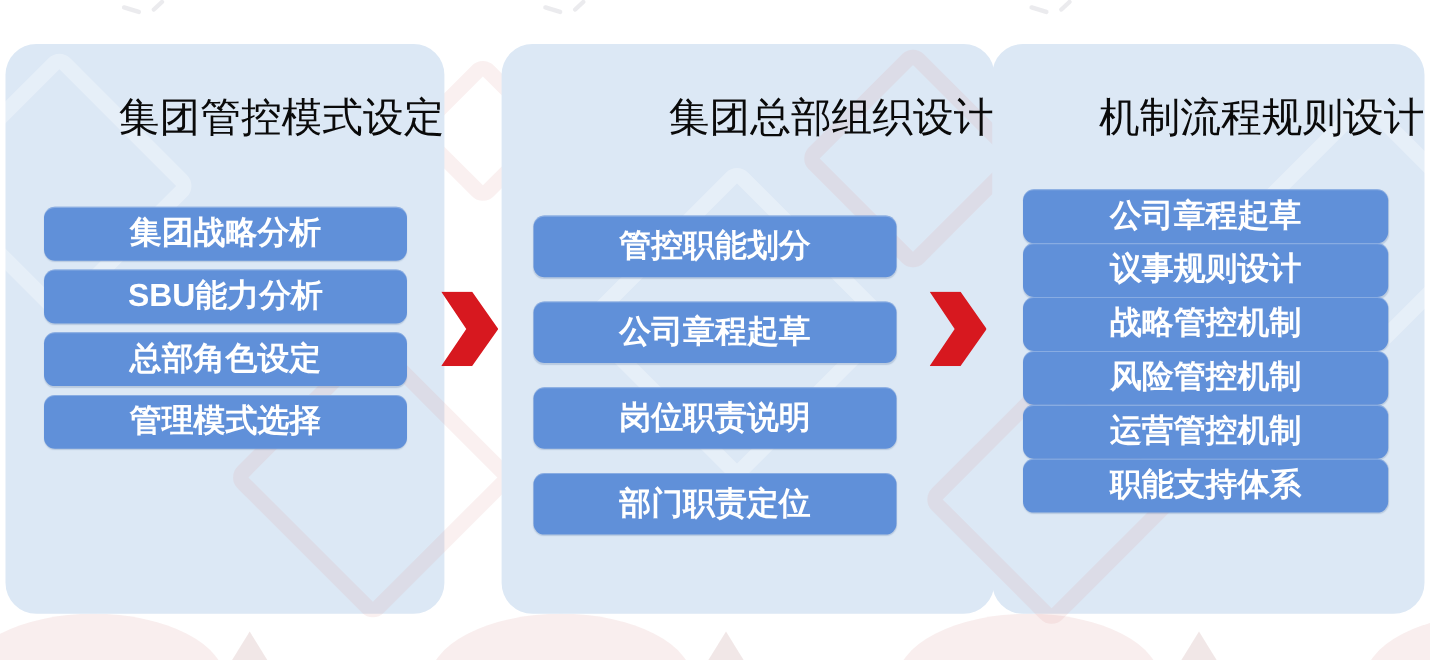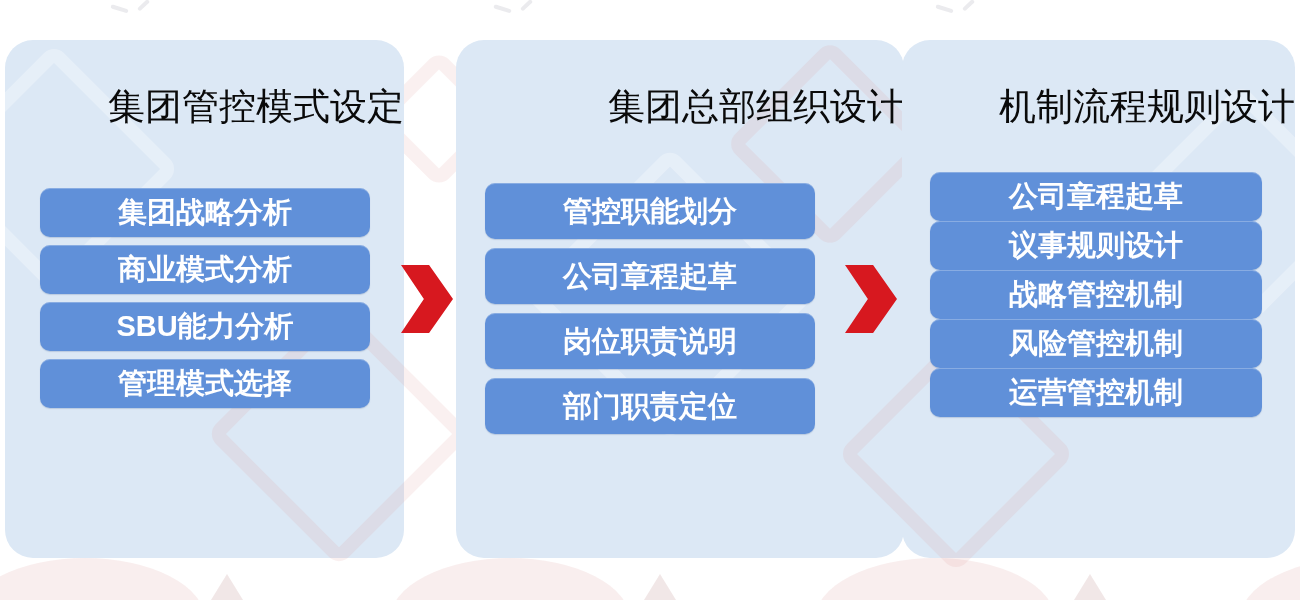--- a/index.html
+++ b/index.html
@@ -17,21 +17,21 @@
   .panel{position:absolute;top:40px;height:518px;background:var(--panel-bg);border-radius:28px;}
   .panel-1{left:5px;width:399px;}
   .panel-2{left:456px;width:448px;}
   .panel-3{left:902px;width:393px;}
 
   .title{position:absolute;top:46px;left:0;right:0;margin:0;text-align:right;
          font-size:37px;line-height:42px;font-weight:400;color:var(--title-text);}
 
   .items{position:absolute;display:flex;flex-direction:column;}
   .panel-1 .items{top:148px;left:35px;width:330px;gap:8px;}
-  .panel-2 .items{top:143px;left:29px;width:330px;gap:9px;}
+  .panel-2 .items{top:156px;left:29px;width:330px;gap:22px;}
   .panel-3 .items{top:132px;left:28px;width:332px;gap:0;}
 
   .item{height:49px;border-radius:10px;background:var(--item-bg);
         display:flex;align-items:center;justify-content:center;
         color:var(--item-text);font-size:29px;line-height:1;
         box-shadow:inset 0 1px 0 rgba(255,255,255,.25), 0 1px 1px rgba(80,110,160,.25);font-weight:bold;}
   .panel-2 .item{height:56px;}
 
   
   .arrow{position:absolute;top:265px;width:52px;height:68px;background:var(--arrow-red);
@@ -70,22 +70,22 @@
 
   <div class="wm wm-diamond pink" style="left:390px;top:70px;width:70px;height:70px;"></div>
   <div class="wm wm-diamond pink" style="left:838px;top:70px;width:70px;height:70px;"></div>
 
   <section class="panel panel-1">
     <div class="wm wm-diamond" style="left:-40px;top:40px;width:150px;height:150px;"></div>
     <div class="wm wm-diamond pink" style="left:240px;top:300px;width:160px;height:160px;"></div>
     <h2 class="title">集团管控模式设定</h2>
     <div class="items">
       <div class="item">集团战略分析</div>
-      <div class="item">商业模式分析</div>
       <div class="item">SBU能力分析</div>
+      <div class="item">总部角色设定</div>
       <div class="item">管理模式选择</div>
     </div>
   </section>
 
   <div class="arrow arrow-1"></div>
 
   <section class="panel panel-2">
     <div class="wm wm-diamond" style="left:110px;top:150px;width:180px;height:180px;"></div>
     <div class="wm wm-diamond pink" style="left:300px;top:30px;width:120px;height:120px;"></div>
     <h2 class="title">集团总部组织设计</h2>
@@ -102,16 +102,17 @@
   <section class="panel panel-3">
     <div class="wm wm-diamond" style="left:250px;top:80px;width:150px;height:150px;"></div>
     <div class="wm wm-diamond pink" style="left:-30px;top:330px;width:140px;height:140px;"></div>
     <h2 class="title">机制流程规则设计</h2>
     <div class="items">
       <div class="item">公司章程起草</div>
       <div class="item">议事规则设计</div>
       <div class="item">战略管控机制</div>
       <div class="item">风险管控机制</div>
       <div class="item">运营管控机制</div>
+      <div class="item">职能支持体系</div>
     </div>
   </section>
 
 </div>
 
 </body></html>

